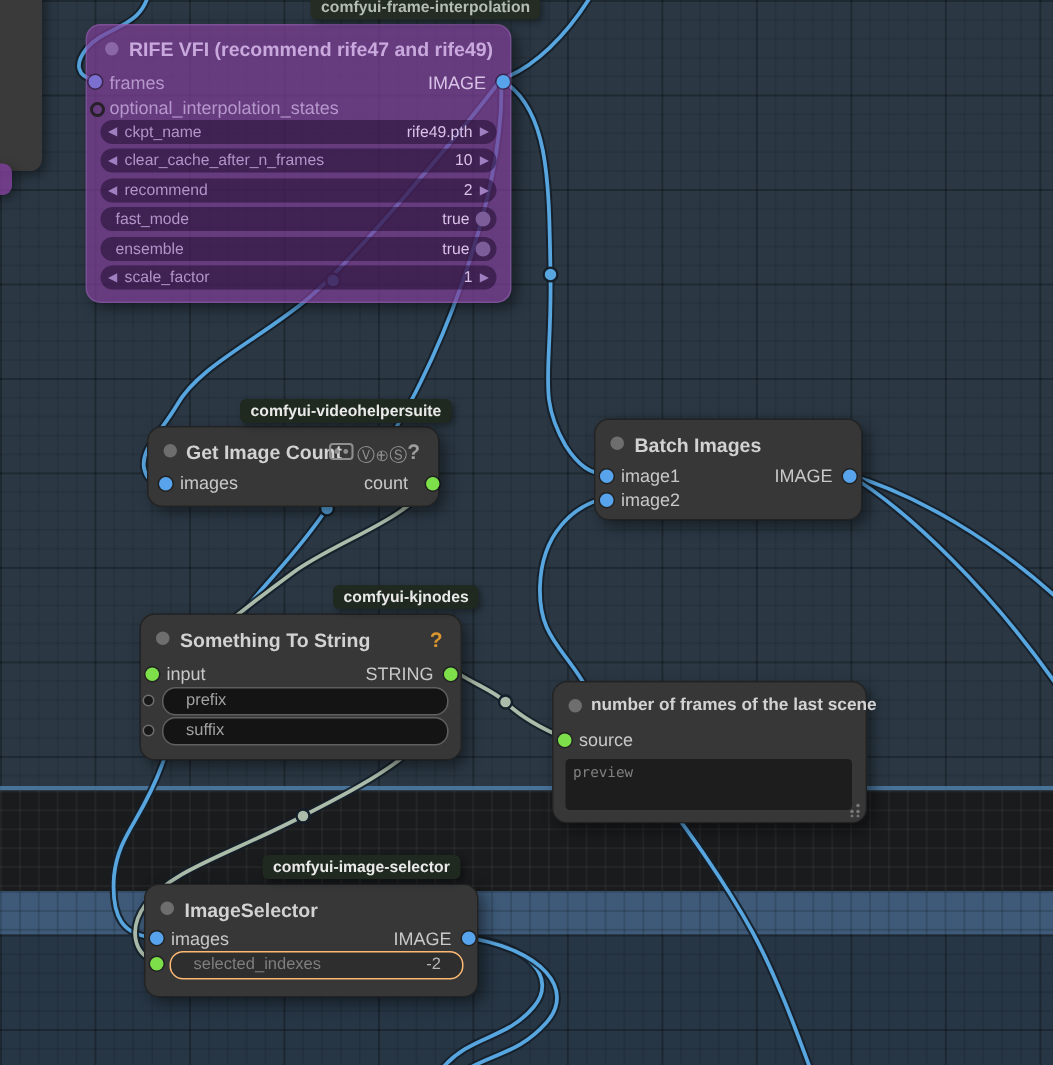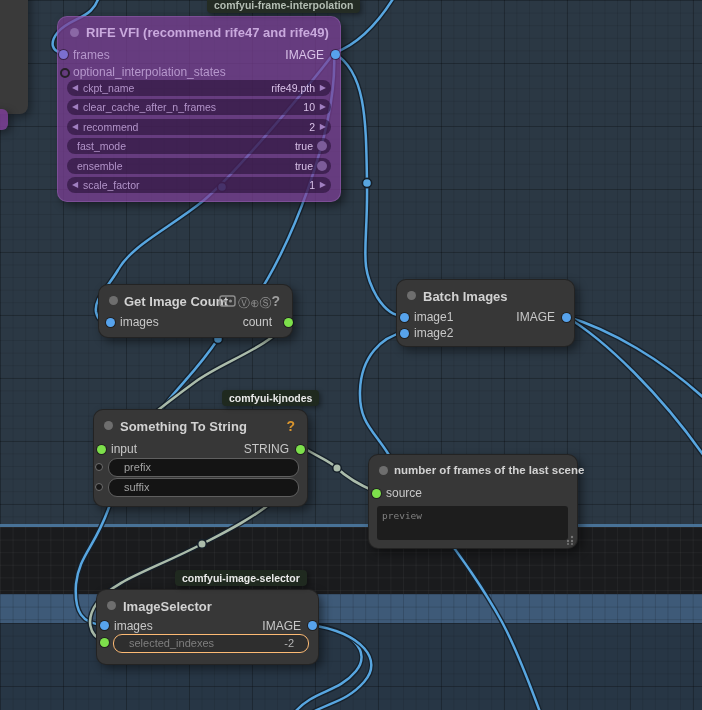--- a/index.html
+++ b/index.html
@@ -260,16 +260,17 @@
     <div class="plabel" style="right:17px;top:29px;">IMAGE</div>
     <span class="port p-blue" style="right:1px;top:31px;"></span>
     <span class="port p-lime" style="left:3px;top:48px;"></span>
     <div class="pill pill-sel" style="left:16px;top:44px;width:194px;">
       <span class="wlabel">selected_indexes</span>
       <span class="wval">-2</span>
     </div>
   </div>
 
   <div class="badge badge-dim" style="left:207px;top:-3px;">comfyui-frame-interpolation</div>
+  <div class="badge" style="left:160px;top:266px;">comfyui-videohelpersuite</div>
   <div class="badge" style="left:222px;top:390px;">comfyui-kjnodes</div>
   <div class="badge" style="left:175px;top:570px;">comfyui-image-selector</div>
 
 </div>
 
 </body></html>

